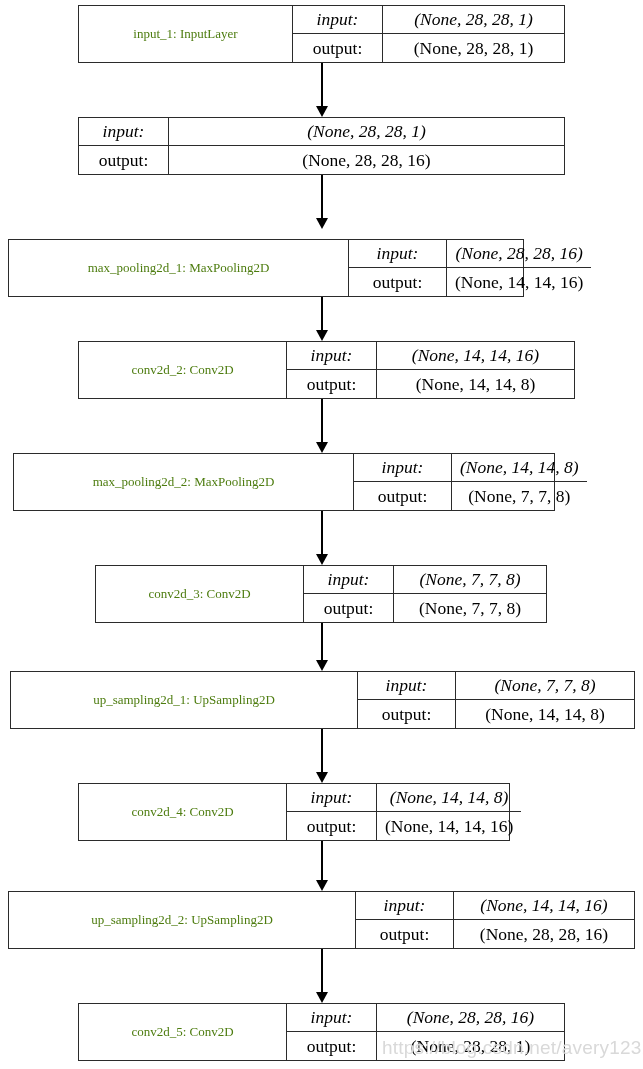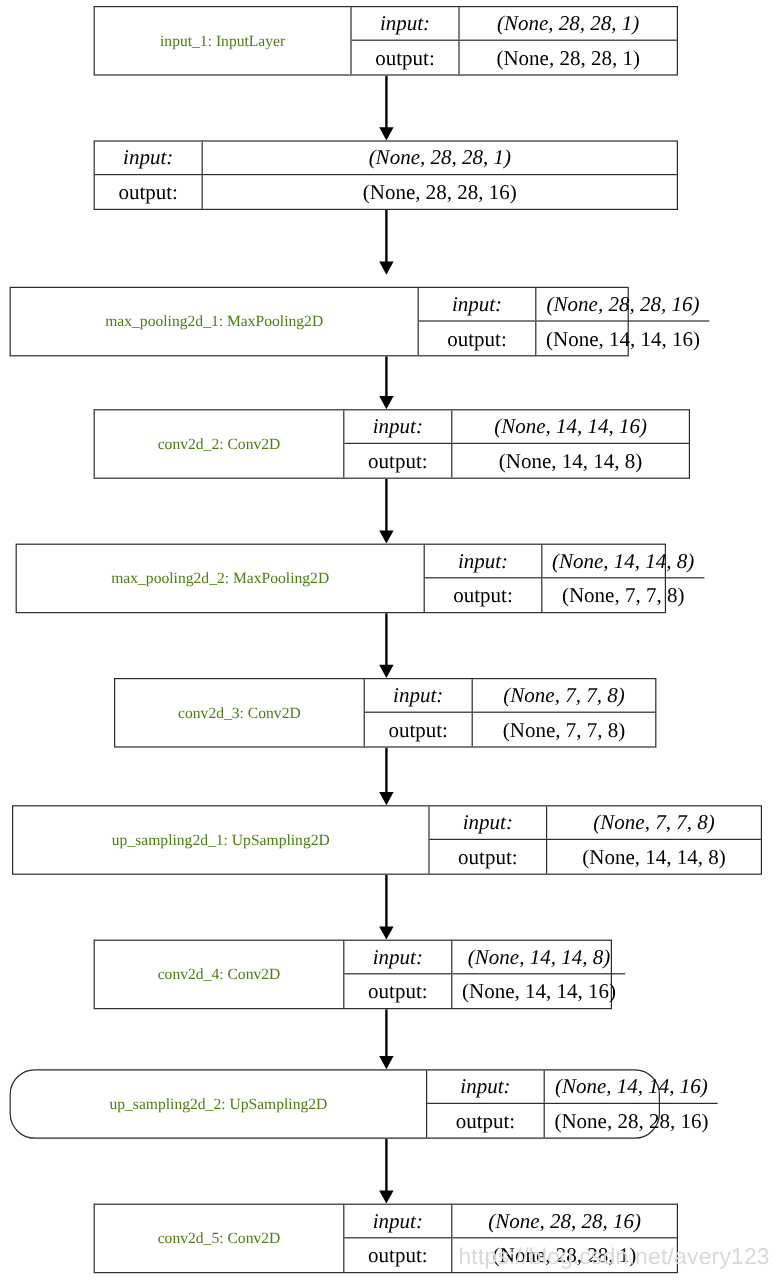--- a/index.html
+++ b/index.html
@@ -259,21 +259,21 @@
         <div class="io-row first">
           <div class="io-label" style="width: 90px;">input:</div>
           <div class="io-shape">(None, 14, 14, 8)</div>
         </div>
         <div class="io-row">
           <div class="io-label" style="width: 90px;">output:</div>
           <div class="io-shape">(None, 14, 14, 16)</div>
         </div>
       </div>
     </div>
-    <div class="node" style="left: 8px; top: 891px; width: 542px; border-radius: 21px;">
+    <div class="node" style="left: 8px; top: 891px; width: 627px;">
       <div class="node-name" style="width: 347px;">up_sampling2d_2: UpSampling2D</div>
       <div class="node-io">
         <div class="io-row first">
           <div class="io-label" style="width: 98px;">input:</div>
           <div class="io-shape">(None, 14, 14, 16)</div>
         </div>
         <div class="io-row">
           <div class="io-label" style="width: 98px;">output:</div>
           <div class="io-shape">(None, 28, 28, 16)</div>
         </div>

